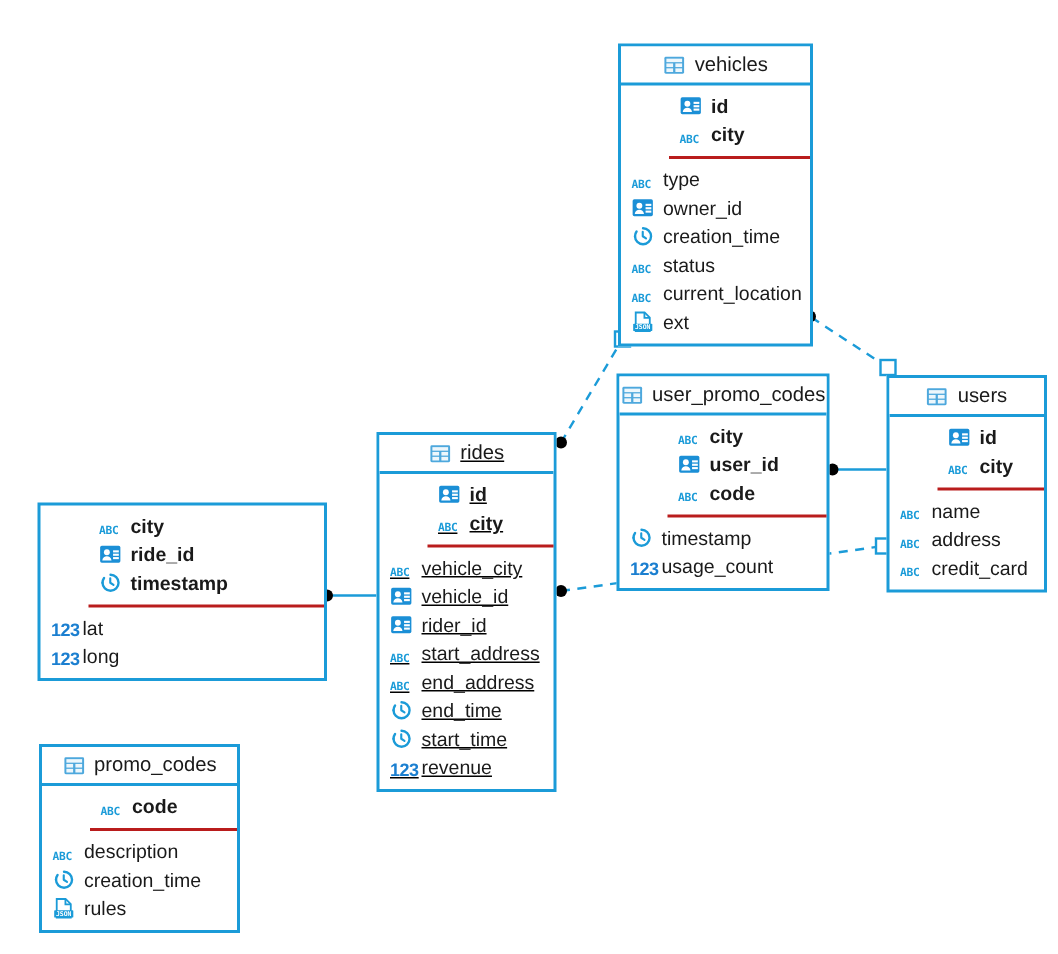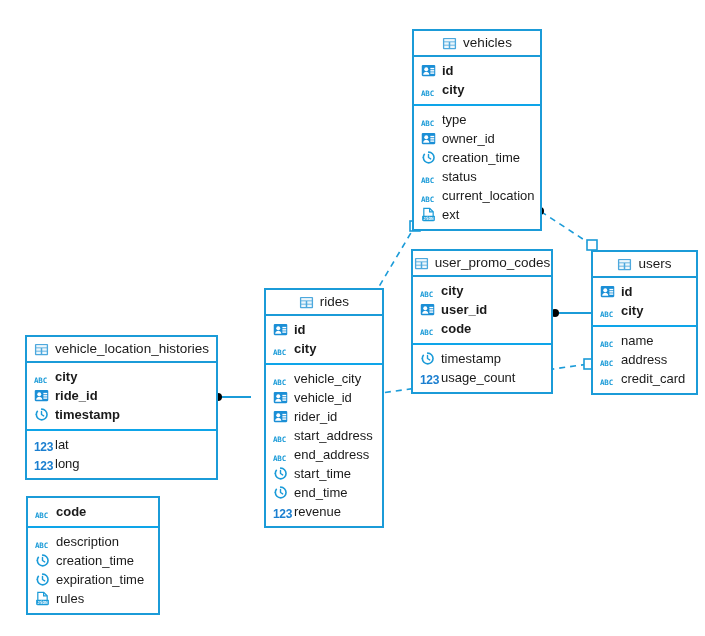--- a/index.html
+++ b/index.html
@@ -55,21 +55,22 @@
     font-size: 13.5px;
     color: #1a1a1a;
     white-space: nowrap;
     line-height: 1;
   }
 
   .section {
     padding: 4px 0 5px 0;
   }
   .section.keys {
-    border-bottom: 2px solid #0ea5e9;
+    border-bottom: 2px solid #b91c1c;
+    margin-left: 32px;
   }
 
   .field {
     display: flex;
     align-items: center;
     gap: 6px;
     height: 19px;
     padding: 0 8px 0 7px;
     white-space: nowrap;
   }
@@ -322,21 +323,21 @@
           <div class="field">
             <span class="ico"><span class="ico-abc">ABC</span></span>
             <span class="fname">address</span>
           </div>
           <div class="field">
             <span class="ico"><span class="ico-abc">ABC</span></span>
             <span class="fname">credit_card</span>
           </div>
         </div>
       </div>
-      <div class="entity" style="left: 264px; top: 288px; width: 120px;">
+      <div class="entity" style="left: 251px; top: 288px; width: 120px; text-decoration: underline;">
         <div class="entity-title">
           <span class="ico">
             <svg width="15" height="15" viewBox="0 0 16 16">
               <rect x="1" y="2" width="14" height="12" rx="1" fill="#4da8dd"></rect>
               <rect x="2.4" y="3.3" width="11.2" height="2.5" fill="#ffffff" opacity="0.9"></rect>
               <rect x="2.4" y="6.7" width="4.8" height="2.6" fill="#ffffff" opacity="0.9"></rect>
               <rect x="8.8" y="6.7" width="4.8" height="2.6" fill="#ffffff" opacity="0.9"></rect>
               <rect x="2.4" y="10.2" width="4.8" height="2.6" fill="#ffffff" opacity="0.9"></rect>
               <rect x="8.8" y="10.2" width="4.8" height="2.6" fill="#ffffff" opacity="0.9"></rect>
             </svg>
@@ -402,123 +403,113 @@
             <span class="fname">end_address</span>
           </div>
           <div class="field">
             <span class="ico">
               <svg width="15" height="15" viewBox="0 0 16 16">
                 <path d="M8.2 2.3a5.7 5.7 0 1 1-5.7 5.7" fill="none" stroke="#1b9bd8" stroke-width="1.7" stroke-linecap="round"></path>
                 <path d="M2.5 8a5.7 5.7 0 0 1 1.1-3.4" fill="none" stroke="#1b9bd8" stroke-width="1.7" stroke-linecap="round"></path>
                 <path d="M8 4.8V8l2.3 1.5" fill="none" stroke="#1b9bd8" stroke-width="1.5" stroke-linecap="round" stroke-linejoin="round"></path>
               </svg>
             </span>
-            <span class="fname">start_time</span>
+            <span class="fname">end_time</span>
           </div>
           <div class="field">
             <span class="ico">
               <svg width="15" height="15" viewBox="0 0 16 16">
                 <path d="M8.2 2.3a5.7 5.7 0 1 1-5.7 5.7" fill="none" stroke="#1b9bd8" stroke-width="1.7" stroke-linecap="round"></path>
                 <path d="M2.5 8a5.7 5.7 0 0 1 1.1-3.4" fill="none" stroke="#1b9bd8" stroke-width="1.7" stroke-linecap="round"></path>
                 <path d="M8 4.8V8l2.3 1.5" fill="none" stroke="#1b9bd8" stroke-width="1.5" stroke-linecap="round" stroke-linejoin="round"></path>
               </svg>
             </span>
-            <span class="fname">end_time</span>
+            <span class="fname">start_time</span>
           </div>
           <div class="field">
             <span class="ico"><span class="ico-num">123</span></span>
             <span class="fname">revenue</span>
           </div>
         </div>
       </div>
       <div class="entity" style="left: 25px; top: 335px; width: 193px;">
+        <div class="section keys">
+          <div class="field pk">
+            <span class="ico"><span class="ico-abc">ABC</span></span>
+            <span class="fname">city</span>
+          </div>
+          <div class="field pk">
+            <span class="ico">
+              <svg width="15" height="15" viewBox="0 0 16 16">
+                <rect x="0.8" y="2" width="14.4" height="12" rx="1.2" fill="#1b8fd6"></rect>
+                <circle cx="5.6" cy="6.6" r="2.1" fill="#ffffff"></circle>
+                <path d="M2.3 12.4c0.3-2 1.7-3 3.3-3s3 1 3.3 3z" fill="#ffffff"></path>
+                <rect x="10" y="5.2" width="4.1" height="1.5" fill="#ffffff"></rect>
+                <rect x="10" y="7.6" width="4.1" height="1.5" fill="#ffffff"></rect>
+                <rect x="10" y="10" width="4.1" height="1.5" fill="#ffffff"></rect>
+              </svg>
+            </span>
+            <span class="fname">ride_id</span>
+          </div>
+          <div class="field pk">
+            <span class="ico">
+              <svg width="15" height="15" viewBox="0 0 16 16">
+                <path d="M8.2 2.3a5.7 5.7 0 1 1-5.7 5.7" fill="none" stroke="#1b9bd8" stroke-width="1.7" stroke-linecap="round"></path>
+                <path d="M2.5 8a5.7 5.7 0 0 1 1.1-3.4" fill="none" stroke="#1b9bd8" stroke-width="1.7" stroke-linecap="round"></path>
+                <path d="M8 4.8V8l2.3 1.5" fill="none" stroke="#1b9bd8" stroke-width="1.5" stroke-linecap="round" stroke-linejoin="round"></path>
+              </svg>
+            </span>
+            <span class="fname">timestamp</span>
+          </div>
+        </div>
+        <div class="section">
+          <div class="field">
+            <span class="ico"><span class="ico-num">123</span></span>
+            <span class="fname">lat</span>
+          </div>
+          <div class="field">
+            <span class="ico"><span class="ico-num">123</span></span>
+            <span class="fname">long</span>
+          </div>
+        </div>
+      </div>
+      <div class="entity" style="left: 26px; top: 496px; width: 134px;">
         <div class="entity-title">
           <span class="ico">
             <svg width="15" height="15" viewBox="0 0 16 16">
               <rect x="1" y="2" width="14" height="12" rx="1" fill="#4da8dd"></rect>
               <rect x="2.4" y="3.3" width="11.2" height="2.5" fill="#ffffff" opacity="0.9"></rect>
               <rect x="2.4" y="6.7" width="4.8" height="2.6" fill="#ffffff" opacity="0.9"></rect>
               <rect x="8.8" y="6.7" width="4.8" height="2.6" fill="#ffffff" opacity="0.9"></rect>
               <rect x="2.4" y="10.2" width="4.8" height="2.6" fill="#ffffff" opacity="0.9"></rect>
               <rect x="8.8" y="10.2" width="4.8" height="2.6" fill="#ffffff" opacity="0.9"></rect>
             </svg>
           </span>
-          <span class="tname">vehicle_location_histories</span>
+          <span class="tname">promo_codes</span>
         </div>
         <div class="section keys">
           <div class="field pk">
             <span class="ico"><span class="ico-abc">ABC</span></span>
-            <span class="fname">city</span>
-          </div>
-          <div class="field pk">
-            <span class="ico">
-              <svg width="15" height="15" viewBox="0 0 16 16">
-                <rect x="0.8" y="2" width="14.4" height="12" rx="1.2" fill="#1b8fd6"></rect>
-                <circle cx="5.6" cy="6.6" r="2.1" fill="#ffffff"></circle>
-                <path d="M2.3 12.4c0.3-2 1.7-3 3.3-3s3 1 3.3 3z" fill="#ffffff"></path>
-                <rect x="10" y="5.2" width="4.1" height="1.5" fill="#ffffff"></rect>
-                <rect x="10" y="7.6" width="4.1" height="1.5" fill="#ffffff"></rect>
-                <rect x="10" y="10" width="4.1" height="1.5" fill="#ffffff"></rect>
-              </svg>
-            </span>
-            <span class="fname">ride_id</span>
-          </div>
-          <div class="field pk">
+            <span class="fname">code</span>
+          </div>
+        </div>
+        <div class="section">
+          <div class="field">
+            <span class="ico"><span class="ico-abc">ABC</span></span>
+            <span class="fname">description</span>
+          </div>
+          <div class="field">
             <span class="ico">
               <svg width="15" height="15" viewBox="0 0 16 16">
                 <path d="M8.2 2.3a5.7 5.7 0 1 1-5.7 5.7" fill="none" stroke="#1b9bd8" stroke-width="1.7" stroke-linecap="round"></path>
                 <path d="M2.5 8a5.7 5.7 0 0 1 1.1-3.4" fill="none" stroke="#1b9bd8" stroke-width="1.7" stroke-linecap="round"></path>
                 <path d="M8 4.8V8l2.3 1.5" fill="none" stroke="#1b9bd8" stroke-width="1.5" stroke-linecap="round" stroke-linejoin="round"></path>
               </svg>
             </span>
-            <span class="fname">timestamp</span>
-          </div>
-        </div>
-        <div class="section">
-          <div class="field">
-            <span class="ico"><span class="ico-num">123</span></span>
-            <span class="fname">lat</span>
-          </div>
-          <div class="field">
-            <span class="ico"><span class="ico-num">123</span></span>
-            <span class="fname">long</span>
-          </div>
-        </div>
-      </div>
-      <div class="entity" style="left: 26px; top: 496px; width: 134px;">
-        <div class="section keys">
-          <div class="field pk">
-            <span class="ico"><span class="ico-abc">ABC</span></span>
-            <span class="fname">code</span>
-          </div>
-        </div>
-        <div class="section">
-          <div class="field">
-            <span class="ico"><span class="ico-abc">ABC</span></span>
-            <span class="fname">description</span>
-          </div>
-          <div class="field">
-            <span class="ico">
-              <svg width="15" height="15" viewBox="0 0 16 16">
-                <path d="M8.2 2.3a5.7 5.7 0 1 1-5.7 5.7" fill="none" stroke="#1b9bd8" stroke-width="1.7" stroke-linecap="round"></path>
-                <path d="M2.5 8a5.7 5.7 0 0 1 1.1-3.4" fill="none" stroke="#1b9bd8" stroke-width="1.7" stroke-linecap="round"></path>
-                <path d="M8 4.8V8l2.3 1.5" fill="none" stroke="#1b9bd8" stroke-width="1.5" stroke-linecap="round" stroke-linejoin="round"></path>
-              </svg>
-            </span>
             <span class="fname">creation_time</span>
-          </div>
-          <div class="field">
-            <span class="ico">
-              <svg width="15" height="15" viewBox="0 0 16 16">
-                <path d="M8.2 2.3a5.7 5.7 0 1 1-5.7 5.7" fill="none" stroke="#1b9bd8" stroke-width="1.7" stroke-linecap="round"></path>
-                <path d="M2.5 8a5.7 5.7 0 0 1 1.1-3.4" fill="none" stroke="#1b9bd8" stroke-width="1.7" stroke-linecap="round"></path>
-                <path d="M8 4.8V8l2.3 1.5" fill="none" stroke="#1b9bd8" stroke-width="1.5" stroke-linecap="round" stroke-linejoin="round"></path>
-              </svg>
-            </span>
-            <span class="fname">expiration_time</span>
           </div>
           <div class="field">
             <span class="ico">
               <svg width="15" height="15" viewBox="0 0 16 16">
                 <path d="M3 1.4h6.3L13 5.1v9.5H3z" fill="none" stroke="#1b9bd8" stroke-width="1.3"></path>
                 <path d="M9.2 1.6v3.6H12.8" fill="none" stroke="#1b9bd8" stroke-width="1.3"></path>
                 <rect x="1.2" y="9.4" width="13.6" height="5.2" rx="0.6" fill="#1b9bd8"></rect>
                 <text x="8" y="13.5" font-family="DejaVu Sans Mono, monospace" font-size="4.6" font-weight="bold" fill="#ffffff" text-anchor="middle">JSON</text>
               </svg>
             </span>

